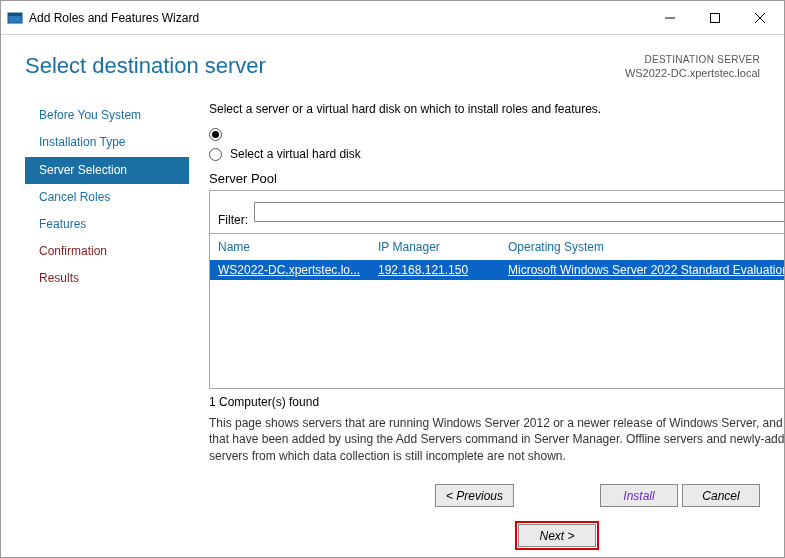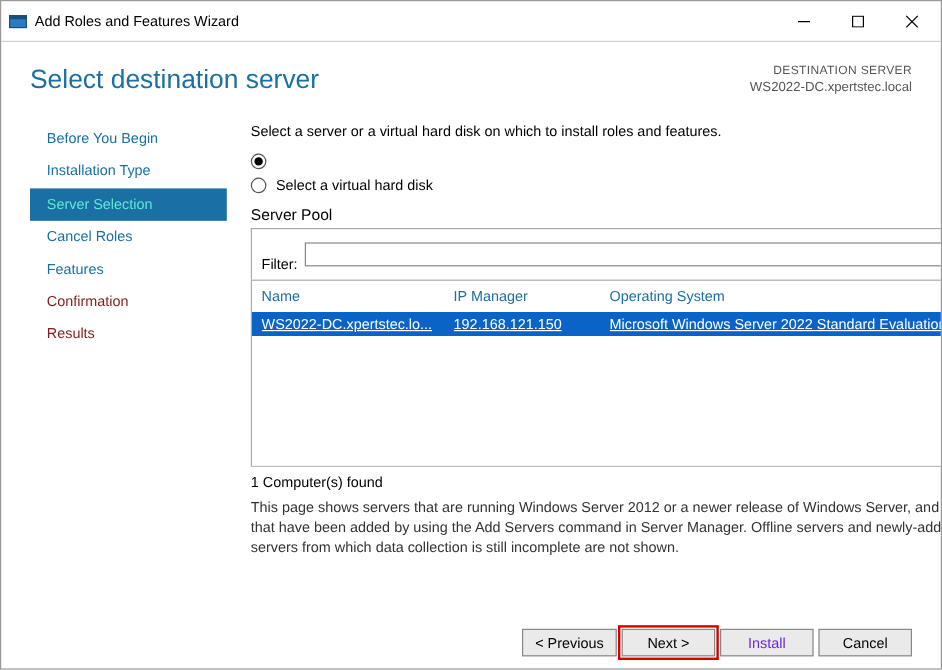--- a/index.html
+++ b/index.html
@@ -16,21 +16,21 @@
   .header { display: flex; align-items: flex-start; padding: 18px 24px 0 24px; }
   .page-title { font-size: 22px; color: #1a6fa3; font-weight: 400; flex: 1; }
   .dest-box { text-align: right; font-size: 11px; line-height: 1.3; color: #555; }
   .dest-box .dest-label { font-size: 10px; letter-spacing: 0.3px; }
 
   
   .body-area { display: flex; padding: 22px 24px 0 24px; }
 
   .sidebar { width: 164px; flex: none; }
   .step { font-size: 12px; padding: 4px 10px 4px 14px; color: #1a6fa3; cursor: pointer; line-height: 1.6; }
-  .step.active { background: #1a6fa3; color: #5eead4; }
+  .step.active { background: #1a6fa3; color: #ffffff; }
   .step.disabled { color: #7f1d1d; cursor: default; }
 
   .content { flex: 1; padding-left: 20px; }
   .instruction { font-size: 12px; color: #000; margin-bottom: 12px; }
 
   .radio-opt { display: flex; align-items: center; margin-bottom: 6px; font-size: 12px; }
   .radio-opt .radio { width: 13px; height: 13px; border: 1px solid #555; border-radius: 50%; margin-right: 8px; position: relative; }
   .radio-opt .radio.checked::after { content: ""; position: absolute; width: 7px; height: 7px; background: #000; border-radius: 50%; top: 2px; left: 2px; }
 
   .pool-label { font-size: 13px; color: #000; margin-top: 10px; margin-bottom: 4px; }
@@ -45,24 +45,24 @@
   .col-os { flex: 1; }
   .table-body { height: 128px; background: #fff; overflow: hidden; }
   .row { display: flex; padding: 3px 8px; font-size: 12px; }
   .row.selected { background: #0a63c7; color: #fff; }
   .row .col-name, .row .col-ip, .row .col-os { white-space: nowrap; overflow: hidden; text-overflow: ellipsis; text-decoration: underline; }
 
   .count-text { font-size: 12px; margin-top: 6px; }
   .info-text { font-size: 12px; color: #333; margin-top: 6px; line-height: 1.35; }
 
   
-  .footer { position: absolute; bottom: 10px; right: 24px; display: flex; gap: 4px; }
+  .footer { position: absolute; bottom: 10px; right: 24px; display: flex; gap: 4px; font-style: italic; }
   .btn { min-width: 78px; height: 23px; border: 1px solid #888; background: #eaeaea; font-size: 12px; display: flex; align-items: center; justify-content: center; padding: 0 10px; }
   .btn.disabled { color: #6d28d9; }
-  .btn.highlight { outline: 2px solid #d40000; outline-offset: 1px; }
+  .btn.highlight { outline: 2px solid #d40000; outline-offset: 1px; margin-top: 40px; }
 </style>
 </head>
 <body>
 
 <div class="titlebar">
   <div class="app-icon">
     <svg width="16" height="16" viewBox="0 0 16 16">
         <rect x="1" y="3" width="14" height="10" fill="#2a7bc0" stroke="#15507d"></rect>
         <rect x="1" y="3" width="14" height="3" fill="#15507d"></rect>
       </svg>
@@ -90,21 +90,21 @@
 <div class="header">
   <div class="page-title">Select destination server</div>
   <div class="dest-box">
     <div class="dest-label">DESTINATION SERVER</div>
     <div>WS2022-DC.xpertstec.local</div>
   </div>
 </div>
 
 <div class="body-area">
   <div class="sidebar">
-    <div class="step">Before You Begin</div>
+    <div class="step">Before You System</div>
     <div class="step">Installation Type</div>
     <div class="step active">Server Selection</div>
     <div class="step">Cancel Roles</div>
     <div class="step">Features</div>
     <div class="step disabled">Confirmation</div>
     <div class="step disabled">Results</div>
   </div>
 
   <div class="content">
     <div class="instruction">Select a server or a virtual hard disk on which to install roles and features.</div>

